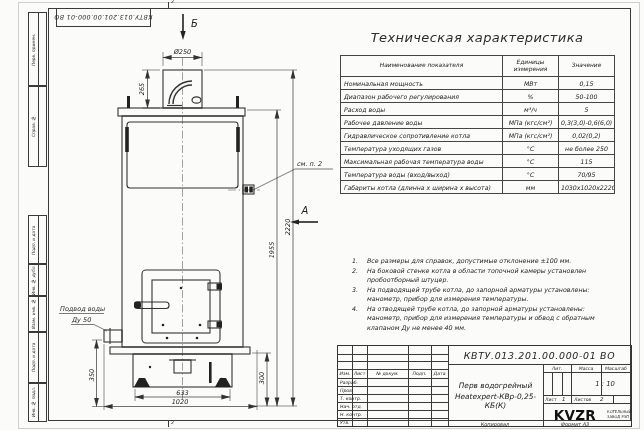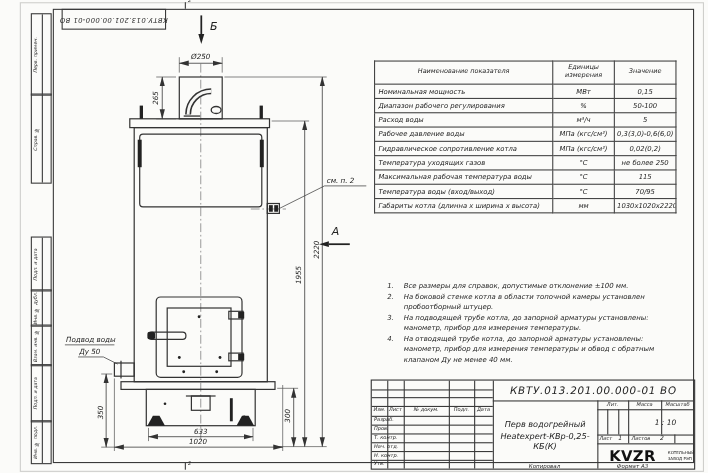--- a/index.html
+++ b/index.html
@@ -212,20 +212,21 @@
 
     <g>
       <text x="60" y="311" font-size="6.5" font-style="italic" fill="#222">Подвод воды</text>
       <line x1="59" y1="313.5" x2="104" y2="313.5" stroke="#444" stroke-width="0.7"></line>
       <text x="72" y="322" font-size="6.5" font-style="italic" fill="#222">Ду 50</text>
       <line x1="71" y1="324.5" x2="94" y2="324.5" stroke="#444" stroke-width="0.7"></line>
       <line x1="94" y1="324.5" x2="107" y2="331" stroke="#444" stroke-width="0.7"></line>
     </g>
   </svg>
 
+  <div class="abs ttitle">Техническая характеристика</div>
   <table class="tt">
     <colgroup>
         <col style="width:162px">
         <col style="width:56px">
         <col style="width:56px">
       </colgroup>
     <tbody>
         <tr>
       <th>Наименование показателя</th>
       <th>Единицы измерения</th>

